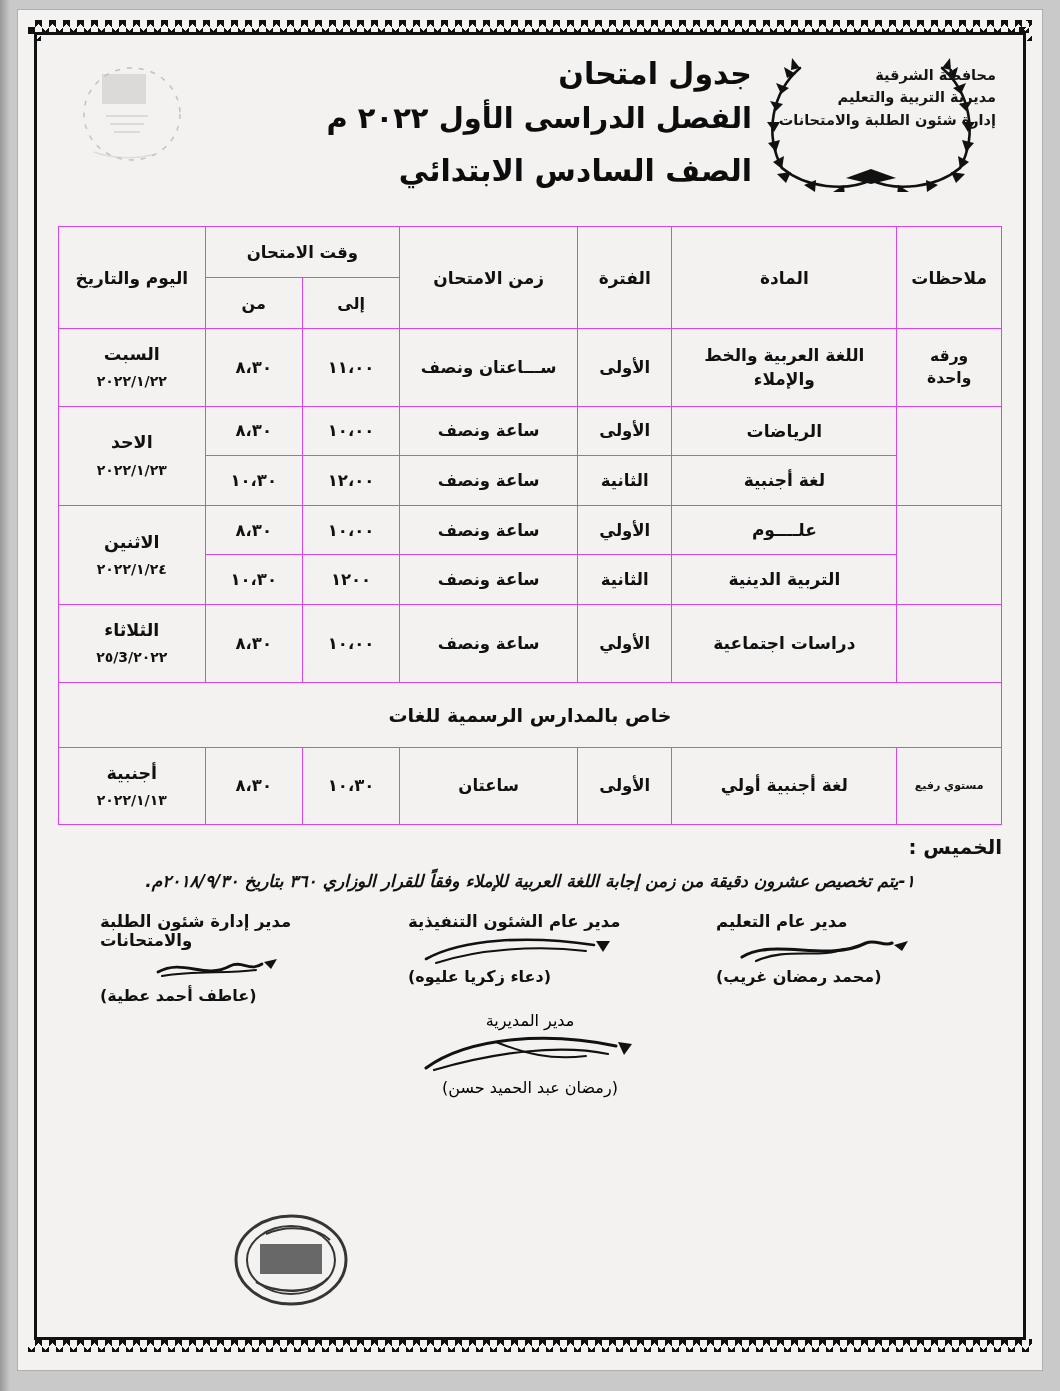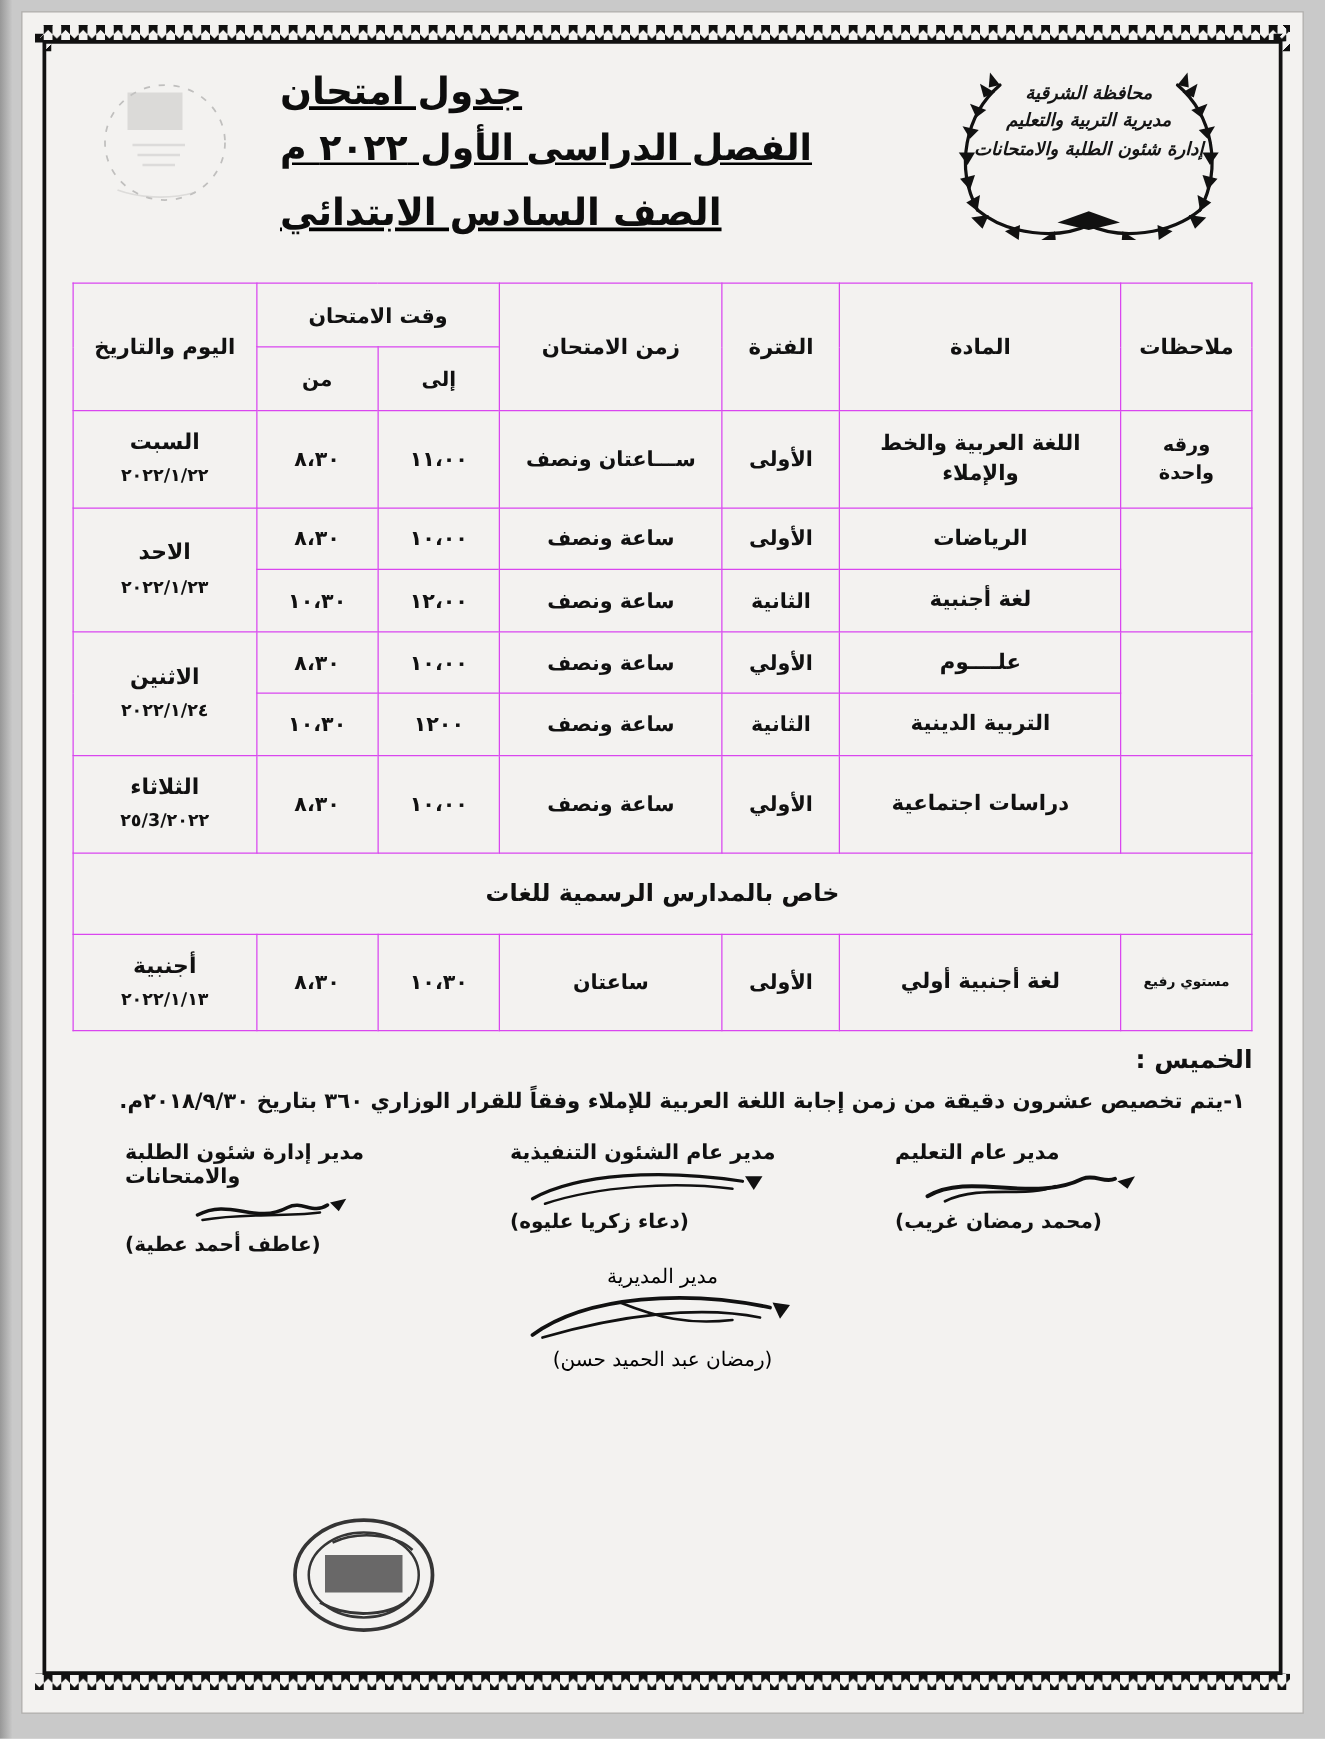--- a/index.html
+++ b/index.html
@@ -42,33 +42,31 @@
   .zig-right{right:10px;}
 
   .content{
     position:absolute;left:40px;top:40px;right:40px;bottom:46px;
   }
 
   
   .header{position:relative;height:172px;}
   .emblem{
     position:absolute;right:6px;top:2px;width:250px;height:140px;
-    text-align:center;
-    font-style:italic;
   }
   .emblem .lines{
     position:relative;z-index:2;padding-top:12px;
   }
   .emblem .lines div{
     font-weight:bold;font-size:14.5px;color:#151515;line-height:1.55;
     letter-spacing:-0.2px;
   }
   .wreath{position:absolute;left:0;top:0;width:250px;height:140px;z-index:1;}
   .title-block{
-    position:absolute;right:250px;left:166px;top:6px;text-align:left;text-decoration:underline;
+    position:absolute;right:250px;left:166px;top:6px;text-align:right;
   }
   .t1{font-size:30px;font-weight:bold;color:#0d0d0d;letter-spacing:-0.5px;}
   .t2{font-size:29px;font-weight:bold;color:#0d0d0d;margin-top:10px;letter-spacing:-0.5px;}
   .t3{font-size:30px;font-weight:bold;color:#0d0d0d;margin-top:18px;letter-spacing:-0.5px;}
   .stamp-tl{
     position:absolute;left:14px;top:6px;width:120px;height:120px;opacity:.33;
   }
 
   
   table.sched{
@@ -104,21 +102,21 @@
   .rowmid{height:46px;}
   .rowthu{height:74px;}
 
   
   .notes{margin-top:10px;}
   .notes .nlabel{
     text-align:right;font-size:20px;font-weight:bold;color:#111;margin-bottom:6px;
   }
   .notes .nitem{
     font-size:17px;font-weight:bold;color:#111;line-height:1.95;
-    padding:0 6px;
+    text-align:center;padding:0 6px;font-style:italic;
   }
 
   
   .sig-row{
     display:flex;justify-content:space-between;align-items:flex-start;
     margin-top:14px;padding:0 10px;
   }
   .sig{width:300px;text-align:left;position:relative;margin-left:32px;}
   .sig .role{font-size:16.5px;font-weight:bold;color:#111;}
   .sig .scribble{height:34px;margin:2px 0 0;}

